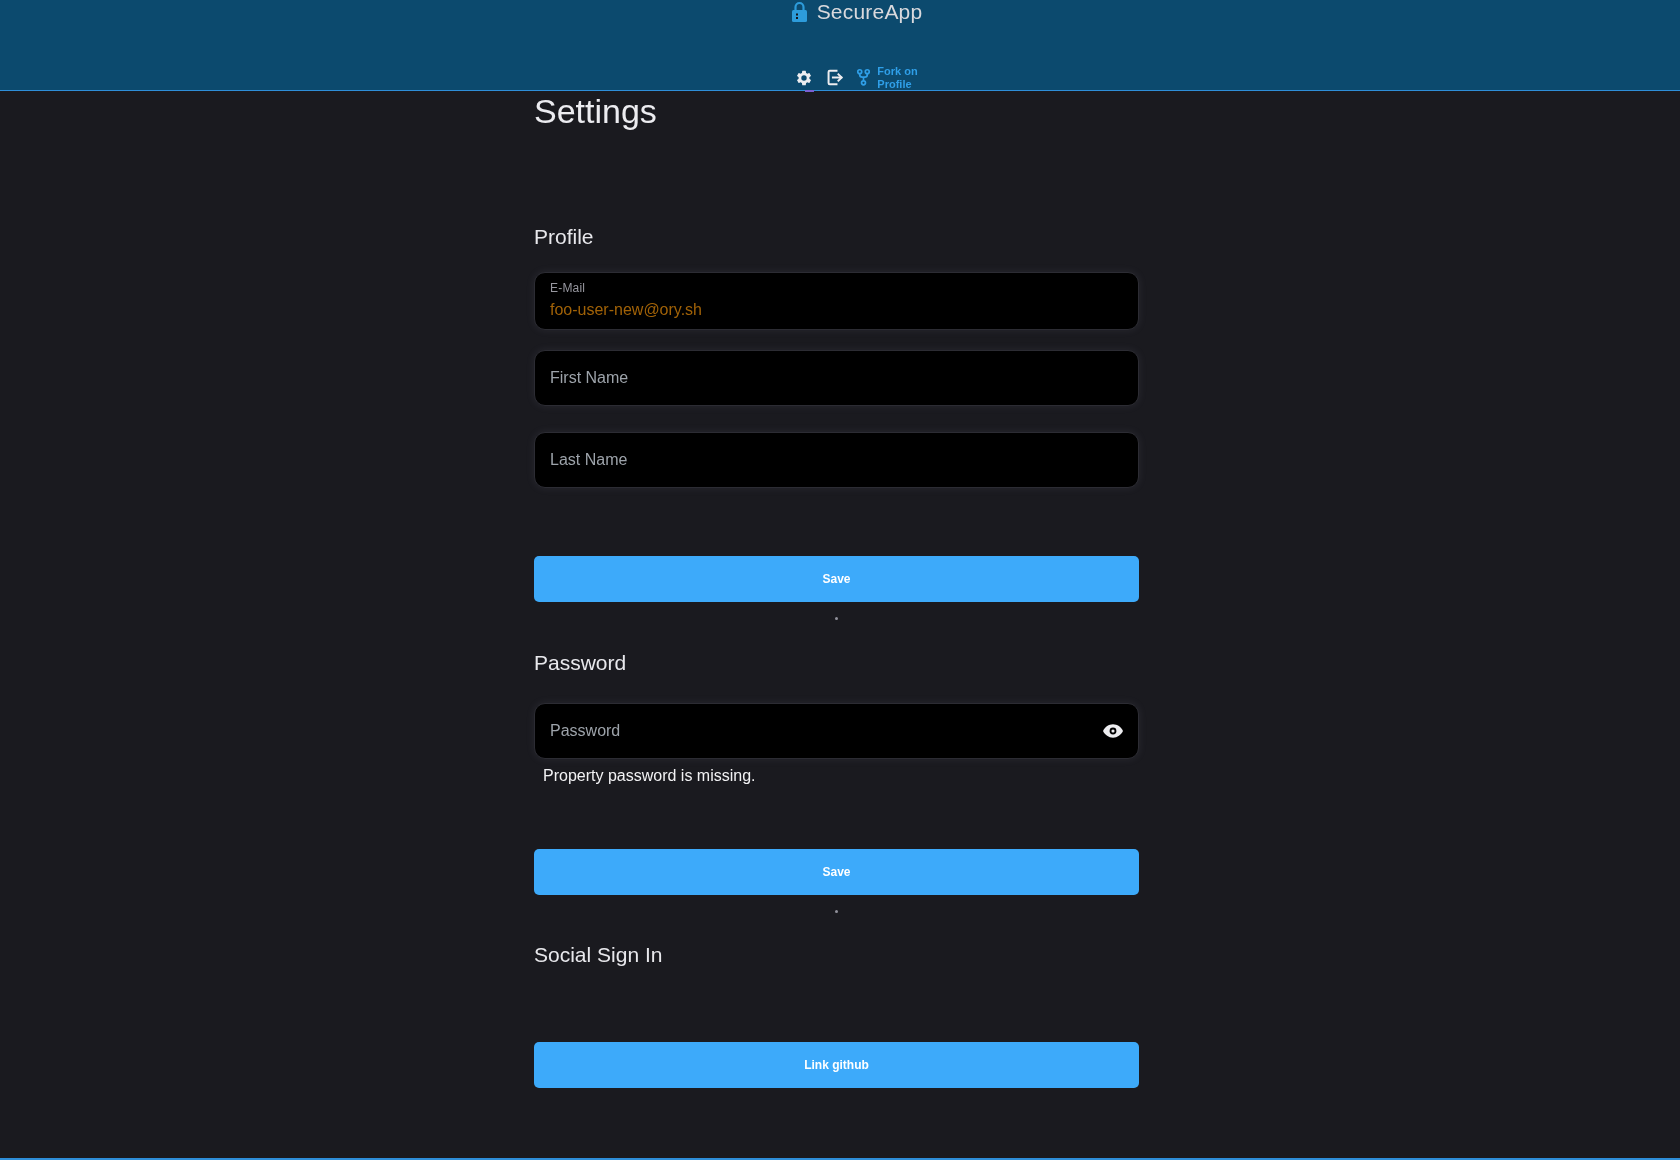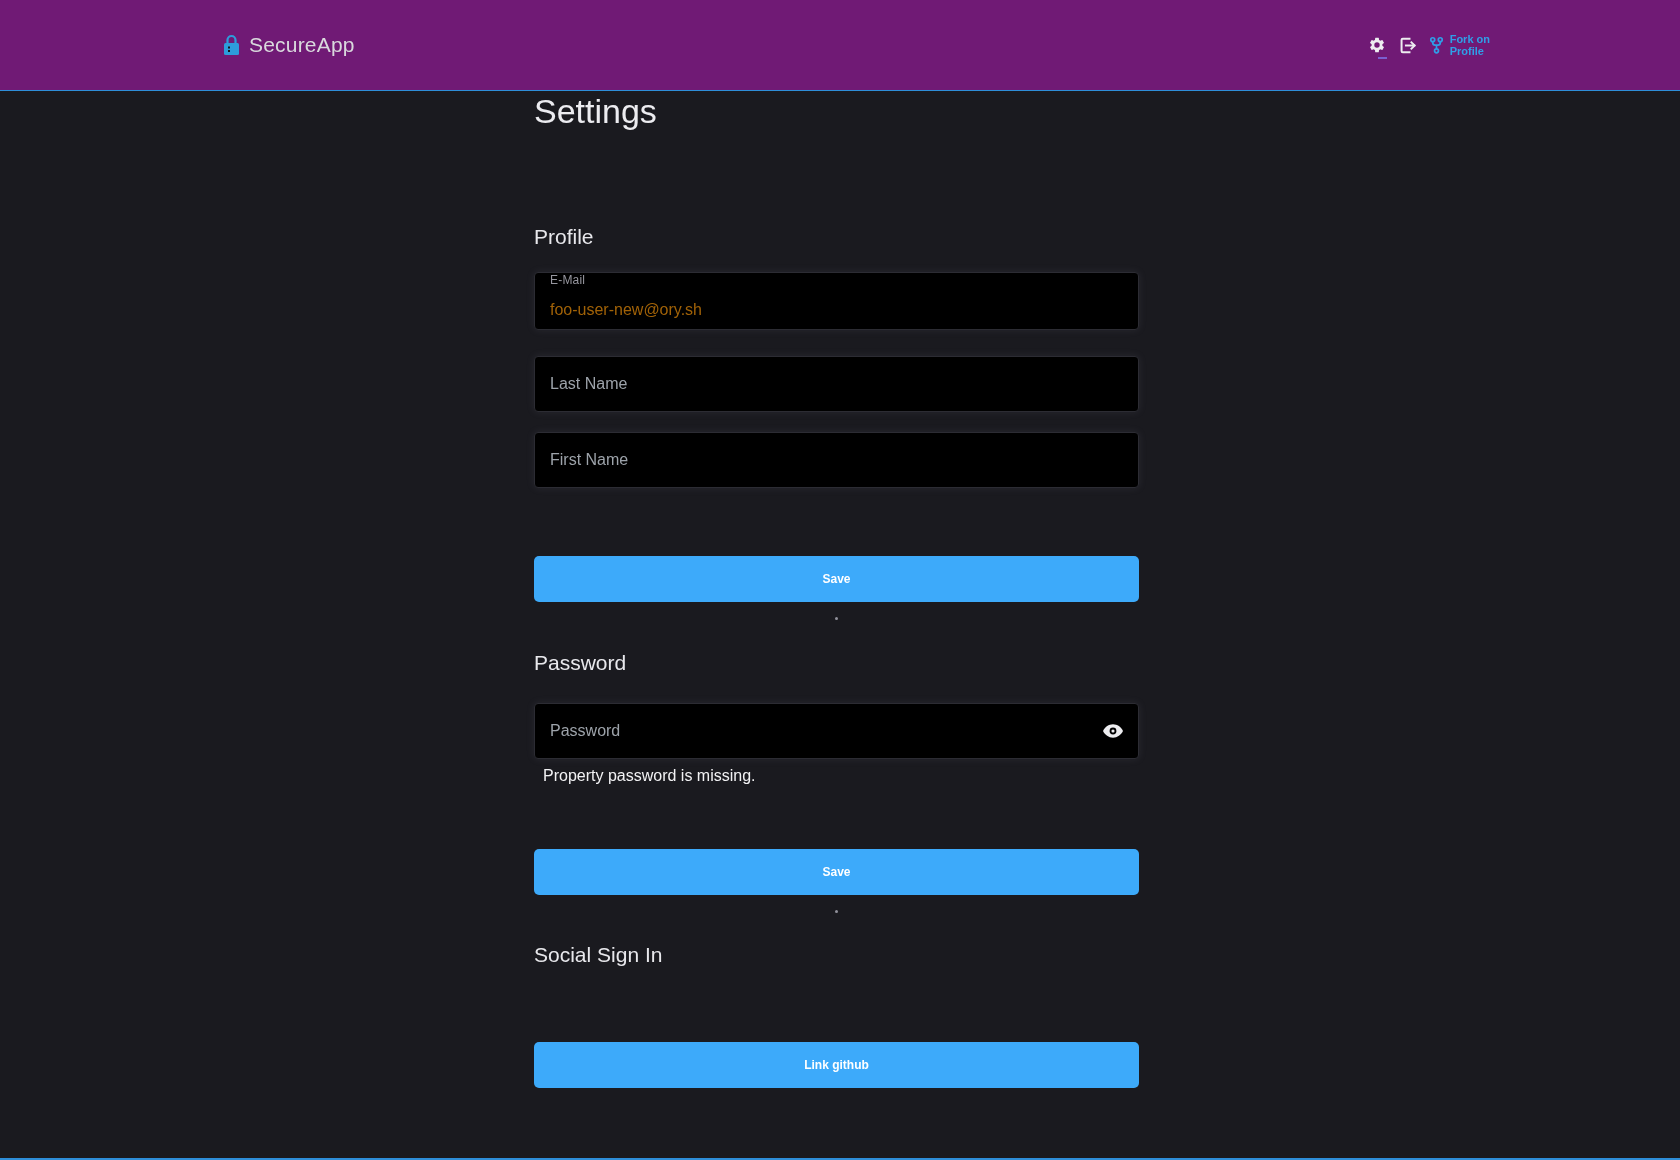--- a/index.html
+++ b/index.html
@@ -7,26 +7,27 @@
   body {
     position: relative;
     background: #1a1a1f;
     overflow: hidden;
     font-family: "Liberation Sans", sans-serif;
     color: #e8e8ec;
   }
   
   .app-header {
     height: 91px;
-    background: #701a75;
+    background: #0c4a6e;
     border-bottom: 1px solid var(--rule, #2e8ed8);
     display: flex;
     align-items: center;
     justify-content: space-between;
     padding: 0 190px 0 223px;
+    flex-direction: column;
   }
   .brand { display: flex; align-items: center; gap: 9px; text-decoration: none; cursor: pointer; }
   .brand-name { font-size: 21px; color: #d9d9dd; letter-spacing: 0.2px; }
   .header-actions { display: flex; align-items: center; gap: 12px; }
   .icon-link { position: relative; display: flex; align-items: center; cursor: pointer; text-decoration: none; }
   .gear-underscore {
     position: absolute; bottom: -5px; left: 10px;
     width: 9px; height: 2px; background: #7a5fd0;
   }
   .fork-link { display: flex; align-items: center; gap: 6px; text-decoration: none; cursor: pointer; }
@@ -40,25 +41,25 @@
   .page-title { font-size: 34px; line-height: 41px; font-weight: normal; color: #ececf0; }
   .section-heading { font-size: 21px; line-height: 26px; font-weight: normal; color: #e8e8ec; }
   .h-profile { margin-top: 92px; }
   .h-password { margin-top: 30px; }
   .h-social { margin-top: 29px; }
   
   .field {
     width: 605px;
     background: #000;
     border: 1px solid #2c2c33;
-    border-radius: 4px;
+    border-radius: 11px;
     box-shadow: 0 0 9px rgba(170,170,200,0.10);
     display: flex;
     align-items: center;
-    padding: 0 15px;
+    padding: 8px 15px;
   }
   .field input {
     flex: 1;
     background: transparent;
     border: none;
     outline: none;
     color: #a16207;
     font-size: 16px;
     font-family: "Liberation Sans", sans-serif;
   }
@@ -148,26 +149,26 @@
 <main class="content">
   <h1 class="page-title">Settings</h1>
 
   <h2 class="section-heading h-profile">Profile</h2>
 
   <div class="field field-email">
     <span class="field-label">E-Mail</span>
     <input type="email" value="foo-user-new@ory.sh" style="">
   </div>
 
+  <div class="field field-first">
+    <input type="text" placeholder="First Name" style="">
+  </div>
+
   <div class="field field-last">
     <input type="text" placeholder="Last Name" style="">
-  </div>
-
-  <div class="field field-first">
-    <input type="text" placeholder="First Name" style="">
   </div>
 
   <button class="btn btn-save-profile">Save</button>
   <div class="mini-dot"></div>
 
   <h2 class="section-heading h-password">Password</h2>
 
   <div class="field field-password">
     <input type="password" placeholder="Password" style="">
     <button class="eye-btn">

